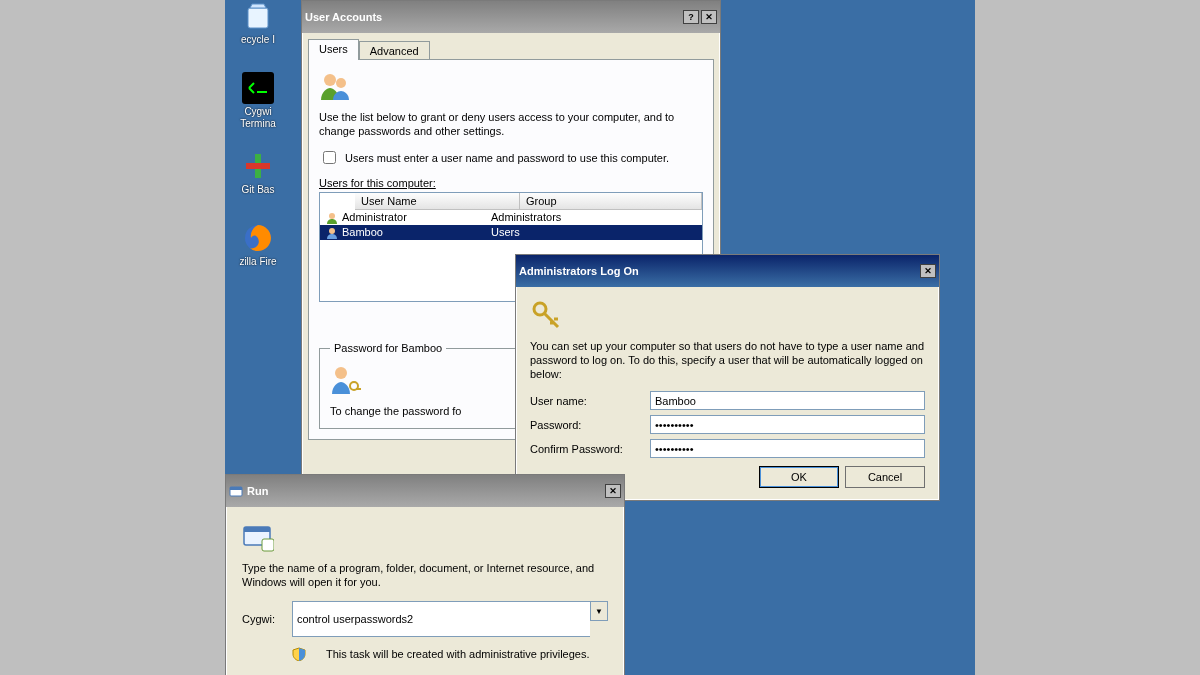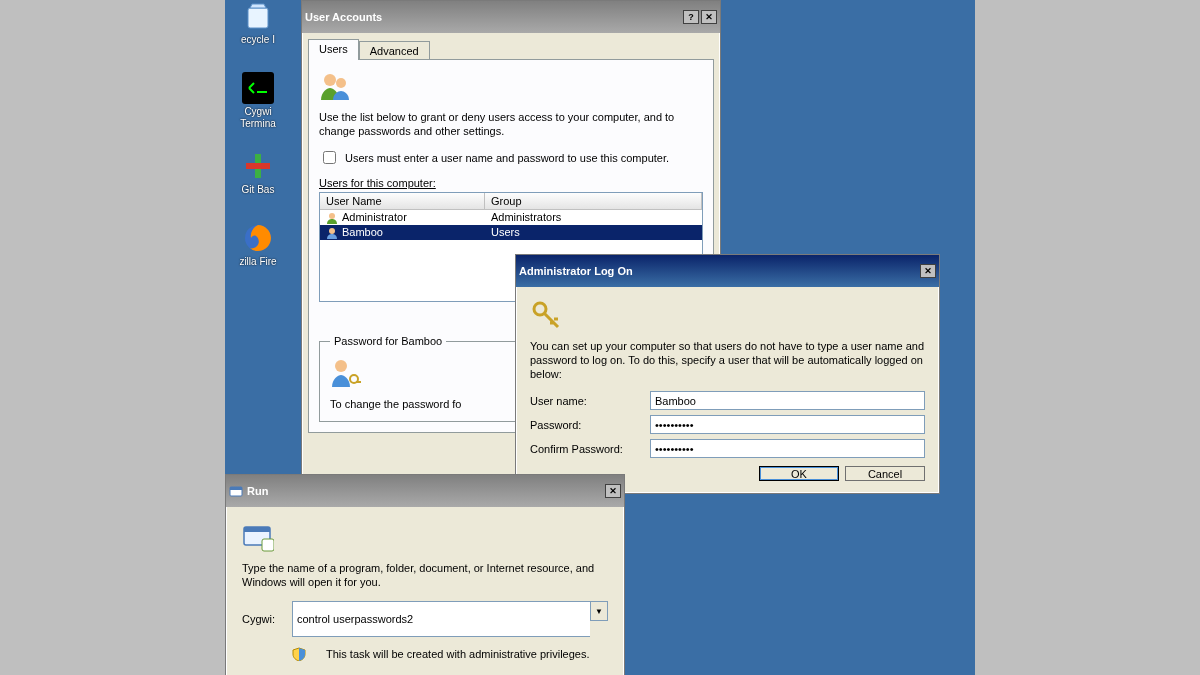--- a/index.html
+++ b/index.html
@@ -44,31 +44,31 @@
   .hint{display:flex;gap:8px;margin-bottom:10px;flex-direction:column;}
   .hint .icon{width:32px;height:32px;flex:none;}
   .hint .txt{font-size:11px;line-height:14px;}
 
   label.chk{display:flex;align-items:center;gap:6px;margin:4px 0 10px 0;}
   input[type=checkbox]{width:13px;height:13px;}
 
   .section-label{font-size:11px;margin-bottom:3px;text-decoration:underline;}
 
   .listbox{border:1px solid #7f9db9;background:#fff;height:110px;}
-  .listhead{display:flex;background:#ece9d8;border-bottom:1px solid #c0c0c0;}
+  .listhead{display:flex;background:#ece9d8;border-bottom:1px solid #c0c0c0;margin-left:35px;}
   .listhead div{padding:2px 6px;font-size:11px;border-right:1px solid #c0c0c0;background:linear-gradient(#fdfdfd,#e4e4e4);}
   .col1{width:165px;}
   .col2{flex:1;}
   .row{display:flex;font-size:11px;}
   .row div{padding:1px 6px;}
   .row.sel{background:#0a246a;color:#fff;}
   .row .ic{display:inline-block;width:14px;height:12px;vertical-align:middle;margin-right:2px;}
 
   .btnrow{display:flex;justify-content:flex-end;gap:6px;margin-top:8px;}
-  button.win{min-width:72px;height:15px;background:#ece9d8;border:1px solid #707070;font-family:inherit;font-size:11px;padding:0 8px;}
+  button.win{min-width:72px;height:22px;background:#ece9d8;border:1px solid #707070;font-family:inherit;font-size:11px;padding:0 8px;}
 
   fieldset{border:1px solid #919b9c;margin:10px 0 0 0;padding:10px;}
   legend{font-size:11px;padding:0 4px;}
 
   
   .dlg{position:absolute;background:#ece9d8;border:1px solid #7a7a7a;}
   .dlg .body-pad{padding:12px 14px;}
   .dlg .formrow{display:flex;align-items:center;margin:5px 0;}
   .dlg .formrow .lbl{width:120px;font-size:11px;}
   .dlg .formrow input{flex:1;height:19px;border:1px solid #7f9db9;padding:1px 4px;font-family:inherit;font-size:11px;background:#fff;}
@@ -197,21 +197,21 @@
               </svg>
           </div>
           <div class="txt">To change the password fo</div>
         </div>
       </fieldset>
     </div>
   </div>
 
   <div class="dlg window" style="left:290px;top:254px;width:425px;">
     <div class="titlebar">
-      <span>Administrator Log On</span>
+      <span>Administrators Log On</span>
       <div class="spacer"></div>
       <div class="tbtn">✕</div>
     </div>
     <div class="body-pad">
       <div class="hint">
         <div class="icon">
           <svg width="32" height="32">
               <circle cx="10" cy="10" r="6" fill="none" stroke="#c9a227" stroke-width="3"></circle>
               <path d="M14 14l14 14m-4-8l4 0m-8 4l4 0" stroke="#c9a227" stroke-width="3" fill="none"></path>
             </svg>

